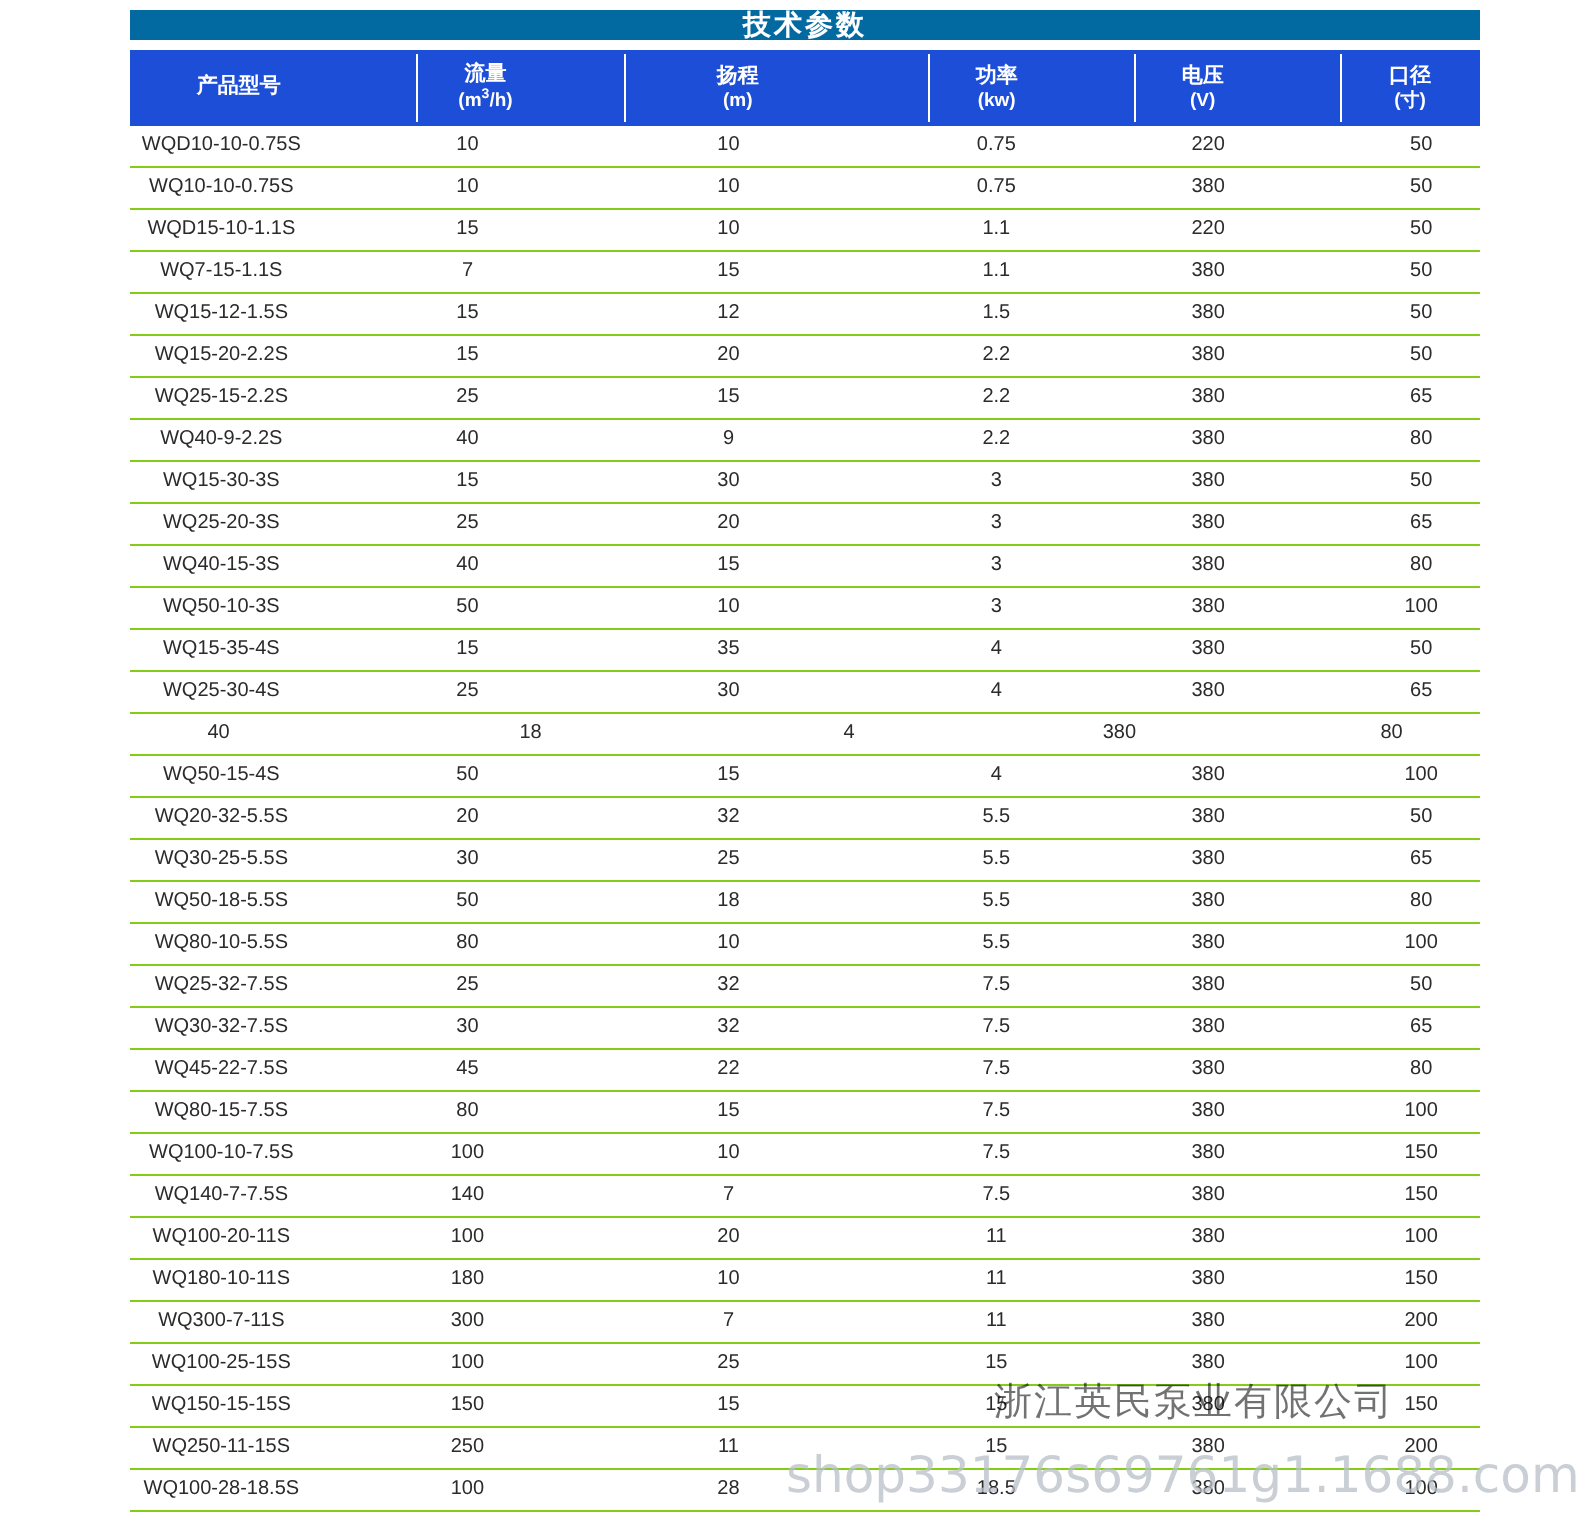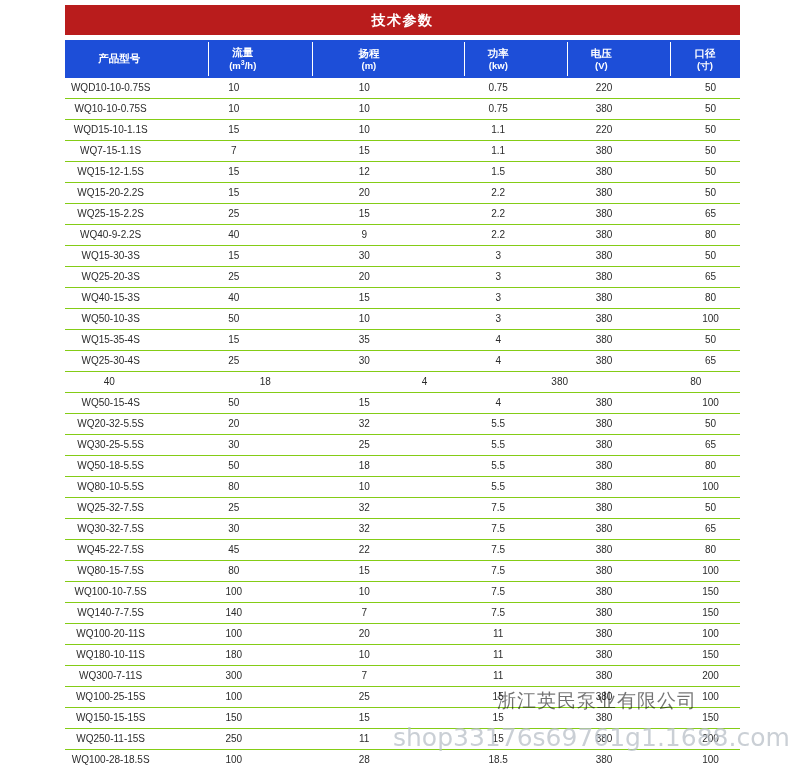--- a/index.html
+++ b/index.html
@@ -23,24 +23,23 @@
 
   .spec-table {
     position: absolute;
     left: 65px;
     top: 5px;
     width: 675px;
   }
 
   
   .title-bar {
-    height: 30px;
-    background: #b91c1c;
+    height: 15px;
+    background: #0369a1;
     display: flex;
-    align-items: center;
     justify-content: center;
   }
   .title-text {
     color: #ffffff;
     font-size: 14px;
     font-weight: bold;
     letter-spacing: 1.5px;
     line-height: 1;
   }
 

